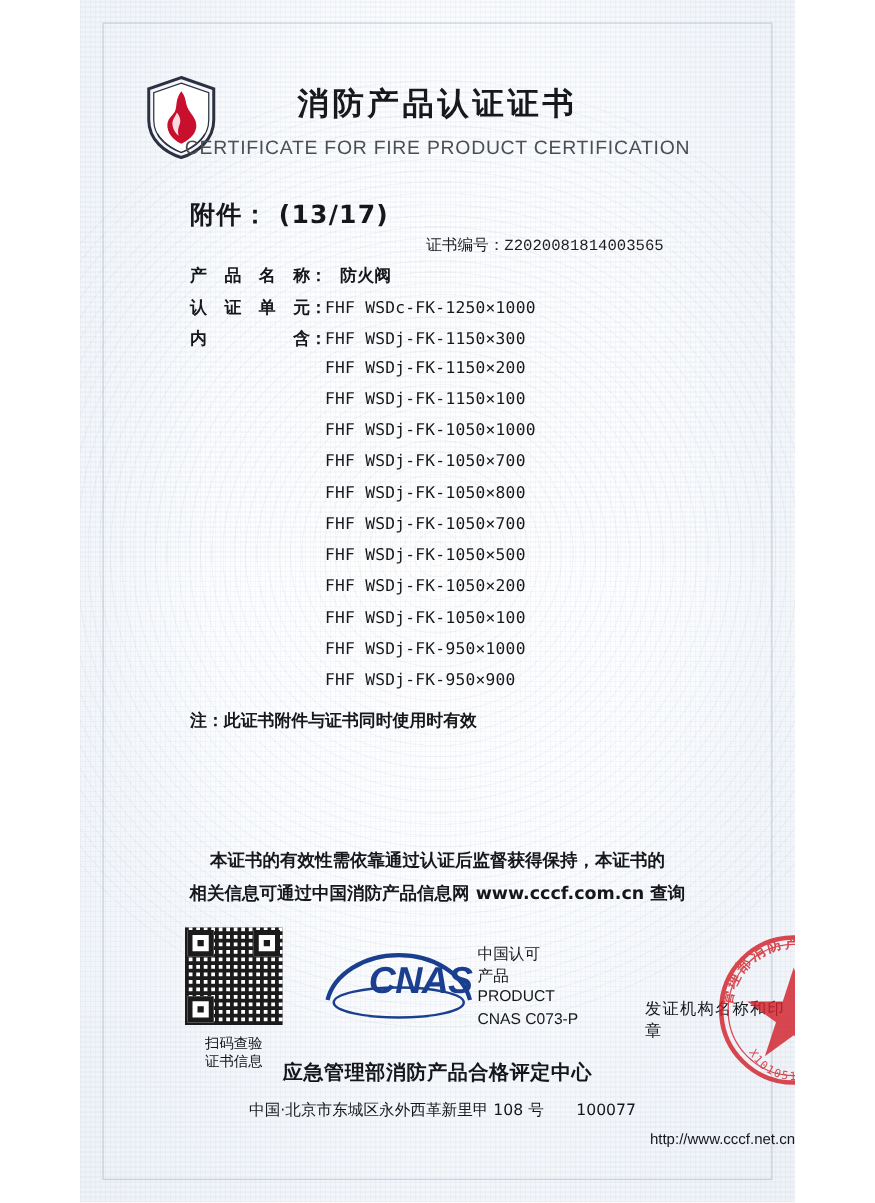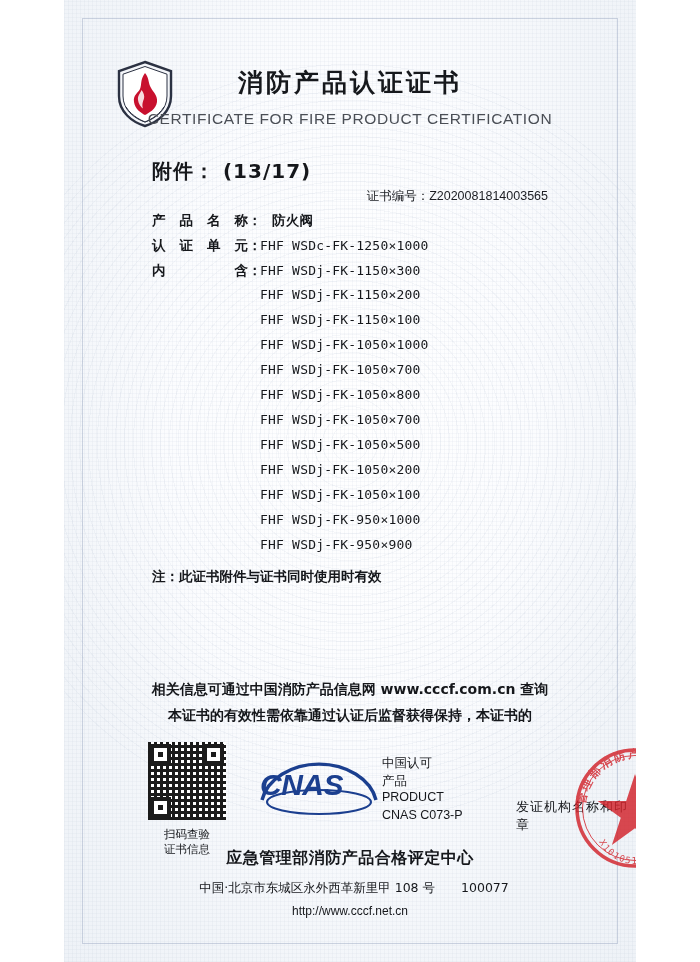--- a/index.html
+++ b/index.html
@@ -87,23 +87,23 @@
     left: 88px;
     top: 158px;
     font-family: "DejaVu Sans", sans-serif;
     font-size: 20px;
     font-weight: bold;
     letter-spacing: 1px;
     color: #15171b;
   }
   .cert-no {
     position: absolute;
-    right: 88px;
+    right: 105px;
     top: 188px;
-    font-family: Liberation Sans, sans-serif;
+    font-family: Liberation Mono, monospace;
     font-size: 12.5px;
     color: #1b1d22;
   }
 
   
   .info {
     position: absolute;
     left: 88px;
     top: 212px;
     width: 520px;
@@ -214,21 +214,21 @@
     font-size: 11.5px;
     line-height: 15px;
     color: #15171b;
   }
 
   .cnas {
     position: absolute;
     left: 196px;
     top: 768px;
     width: 118px;
-    text-align: left;
+    text-align: right;
   }
   .cnas-wordmark {
     font-family: "Liberation Sans", sans-serif;
     font-weight: bold;
     font-style: italic;
     font-size: 30px;
     letter-spacing: -0.5px;
     color: #1b3f8f;
     position: relative;
     display: inline-block;
@@ -292,21 +292,21 @@
     text-align: center;
     font-family: "DejaVu Sans", sans-serif;
     font-size: 12.5px;
     color: #15171b;
   }
   .addr .zip { margin-left: 26px; }
   .web {
     position: absolute;
     left: 0; right: 0;
     top: 904px;
-    text-align: center;
+    text-align: right;
     font-family: "Liberation Sans", sans-serif;
     font-size: 12px;
     color: #15171b;
   }
 </style>
 </head>
 <body>
 
 <div id="page">
   <div class="inner-border"></div>
@@ -367,22 +367,22 @@
       <div class="sub-row">FHF WSDj-FK-1050×500</div>
       <div class="sub-row">FHF WSDj-FK-1050×200</div>
       <div class="sub-row">FHF WSDj-FK-1050×100</div>
       <div class="sub-row">FHF WSDj-FK-950×1000</div>
       <div class="sub-row">FHF WSDj-FK-950×900</div>
 
       <div class="note-row">注：此证书附件与证书同时使用时有效</div>
     </div>
 
     <div class="validity">
+      <div>本证书的有效性需依靠通过认证后监督获得保持，本证书的</div>
       <div>相关信息可通过中国消防产品信息网 www.cccf.com.cn 查询</div>
-      <div>本证书的有效性需依靠通过认证后监督获得保持，本证书的</div>
     </div>
 
     <div class="qr-block">
       <div class="qr">
         <span class="eye tl"></span>
         <span class="eye tr"></span>
         <span class="eye bl"></span>
       </div>
       <div class="qr-caption">
         <div>扫码查验</div>

